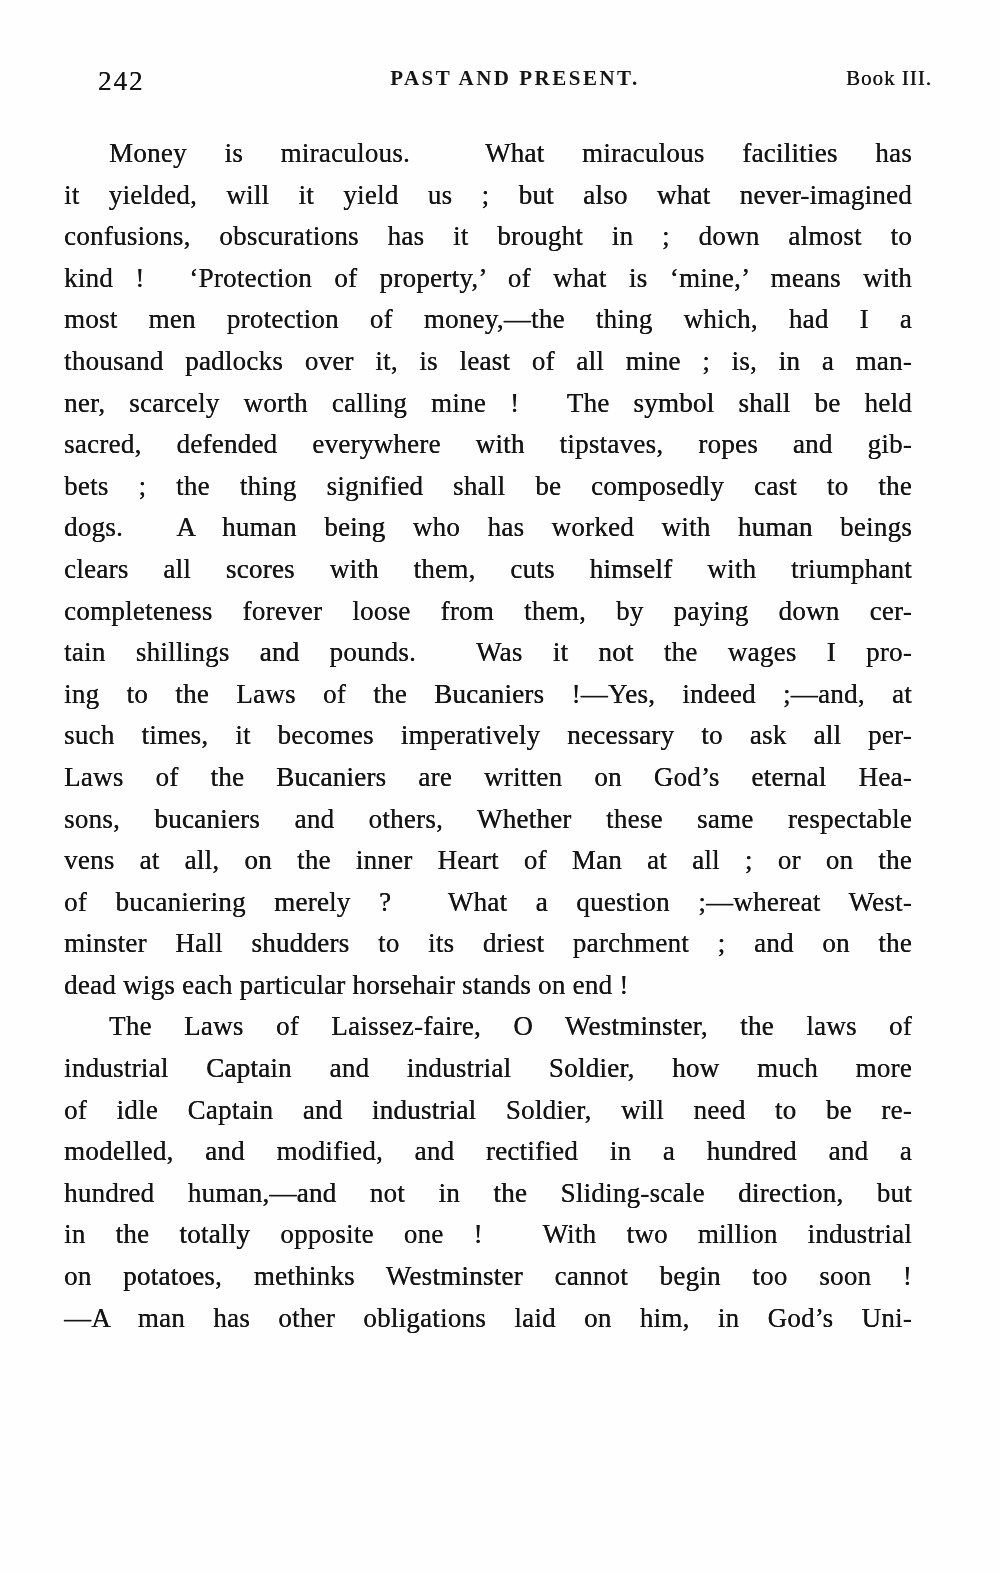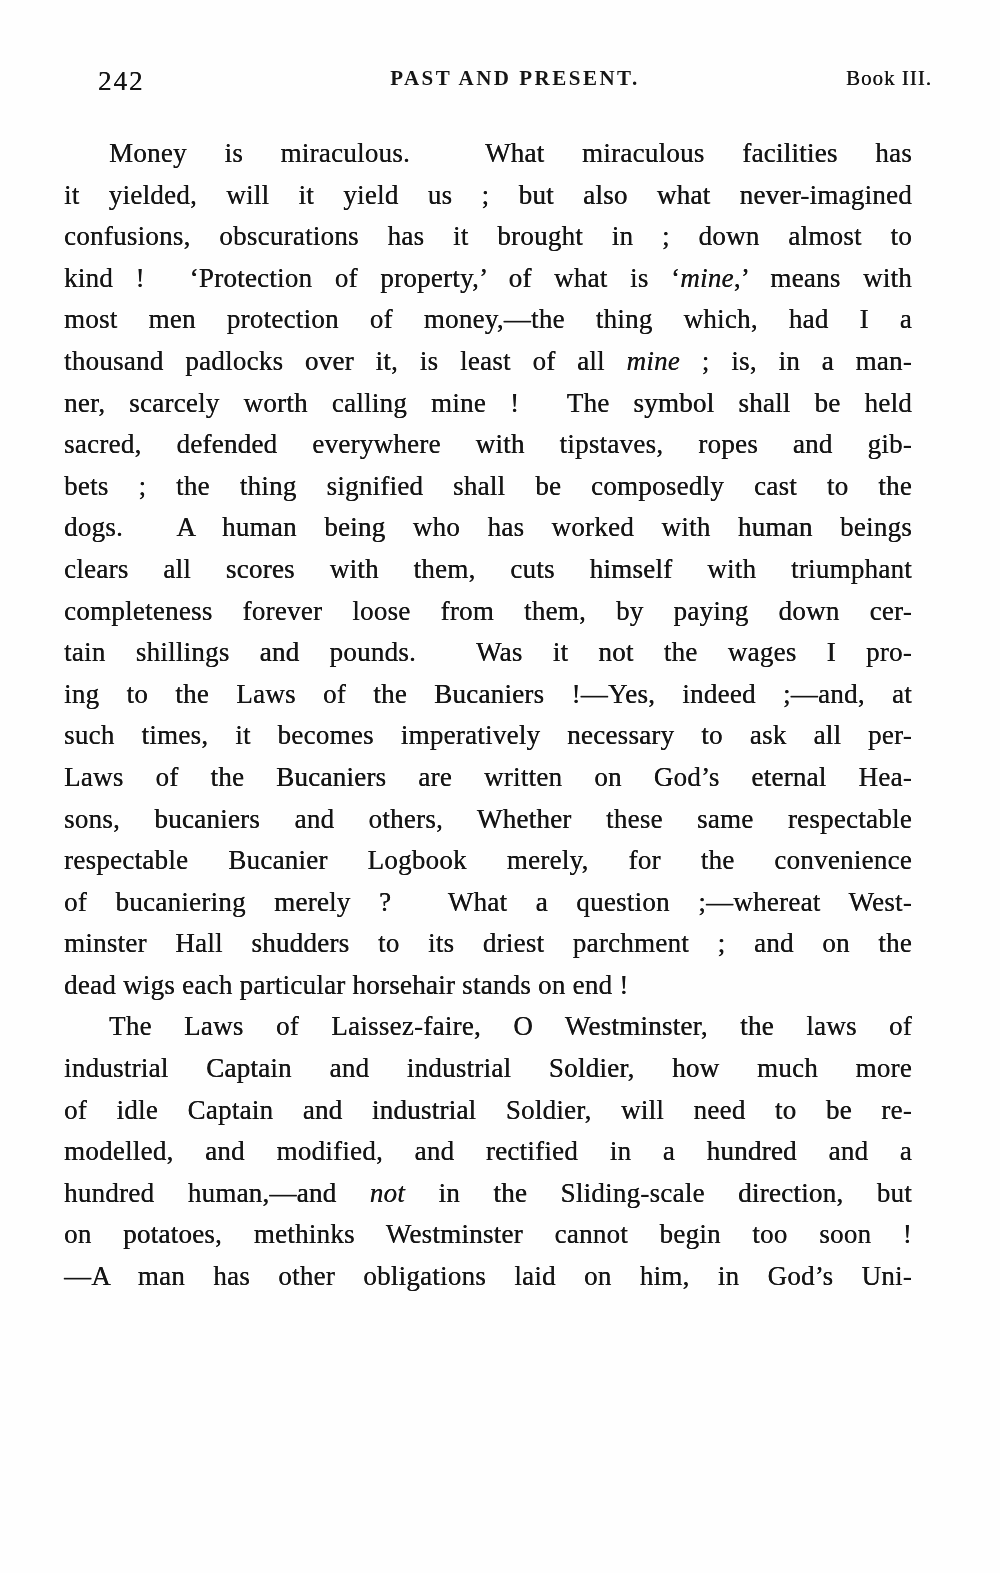--- a/index.html
+++ b/index.html
@@ -70,21 +70,20 @@
     text-shadow: 0.3px 0 0 currentColor;
     overflow: visible;
   }
   .ln.end {
     text-align-last: left;
   }
   .ln.indent {
     text-indent: 45px;
   }
   .it {
-    font-style: italic;
   }
 </style>
 </head>
 <body>
 
 <div class="page">
 
   <header class="running-head">
     <span class="pgnum">242</span>
     <span class="rtitle">PAST AND PRESENT.</span>
@@ -104,30 +103,31 @@
       <div class="ln">sacred, defended everywhere with tipstaves, ropes and gib-</div>
       <div class="ln">bets ; the thing signified shall be composedly cast to the</div>
       <div class="ln">dogs.  A human being who has worked with human beings</div>
       <div class="ln">clears all scores with them, cuts himself with triumphant</div>
       <div class="ln">completeness forever loose from them, by paying down cer-</div>
       <div class="ln">tain shillings and pounds.  Was it not the wages I pro-</div>
       <div class="ln">ing to the Laws of the Bucaniers !—Yes, indeed ;—and, at</div>
       <div class="ln">such times, it becomes imperatively necessary to ask all per-</div>
       <div class="ln">Laws of the Bucaniers are written on God’s eternal Hea-</div>
       <div class="ln">sons, bucaniers and others, Whether these same respectable</div>
-      <div class="ln">respectable Bucanier Logbook merely, for the convenience</div>
+      <div class="ln">vens at all, on the inner Heart of Man at all ; or on the</div>
       <div class="ln">of bucaniering merely ?  What a question ;—whereat West-</div>
       <div class="ln">minster Hall shudders to its driest parchment ; and on the</div>
       <div class="ln end">dead wigs each particular horsehair stands on end !</div>
     </section>
 
     <section>
       <div class="ln indent">The Laws of Laissez-faire, O Westminster, the laws of</div>
       <div class="ln">industrial Captain and industrial Soldier, how much more</div>
       <div class="ln">of idle Captain and industrial Soldier, will need to be re-</div>
       <div class="ln">modelled, and modified, and rectified in a hundred and a</div>
       <div class="ln"><span>hundred human,—and </span><span class="it">not</span><span> in the Sliding-scale direction, but</span></div>
+      <div class="ln">in the totally opposite one !  With two million industrial</div>
       <div class="ln">on potatoes, methinks Westminster cannot begin too soon !</div>
       <div class="ln">—A man has other obligations laid on him, in God’s Uni-</div>
     </section>
 
   </main>
 </div>
 
 </body></html>

